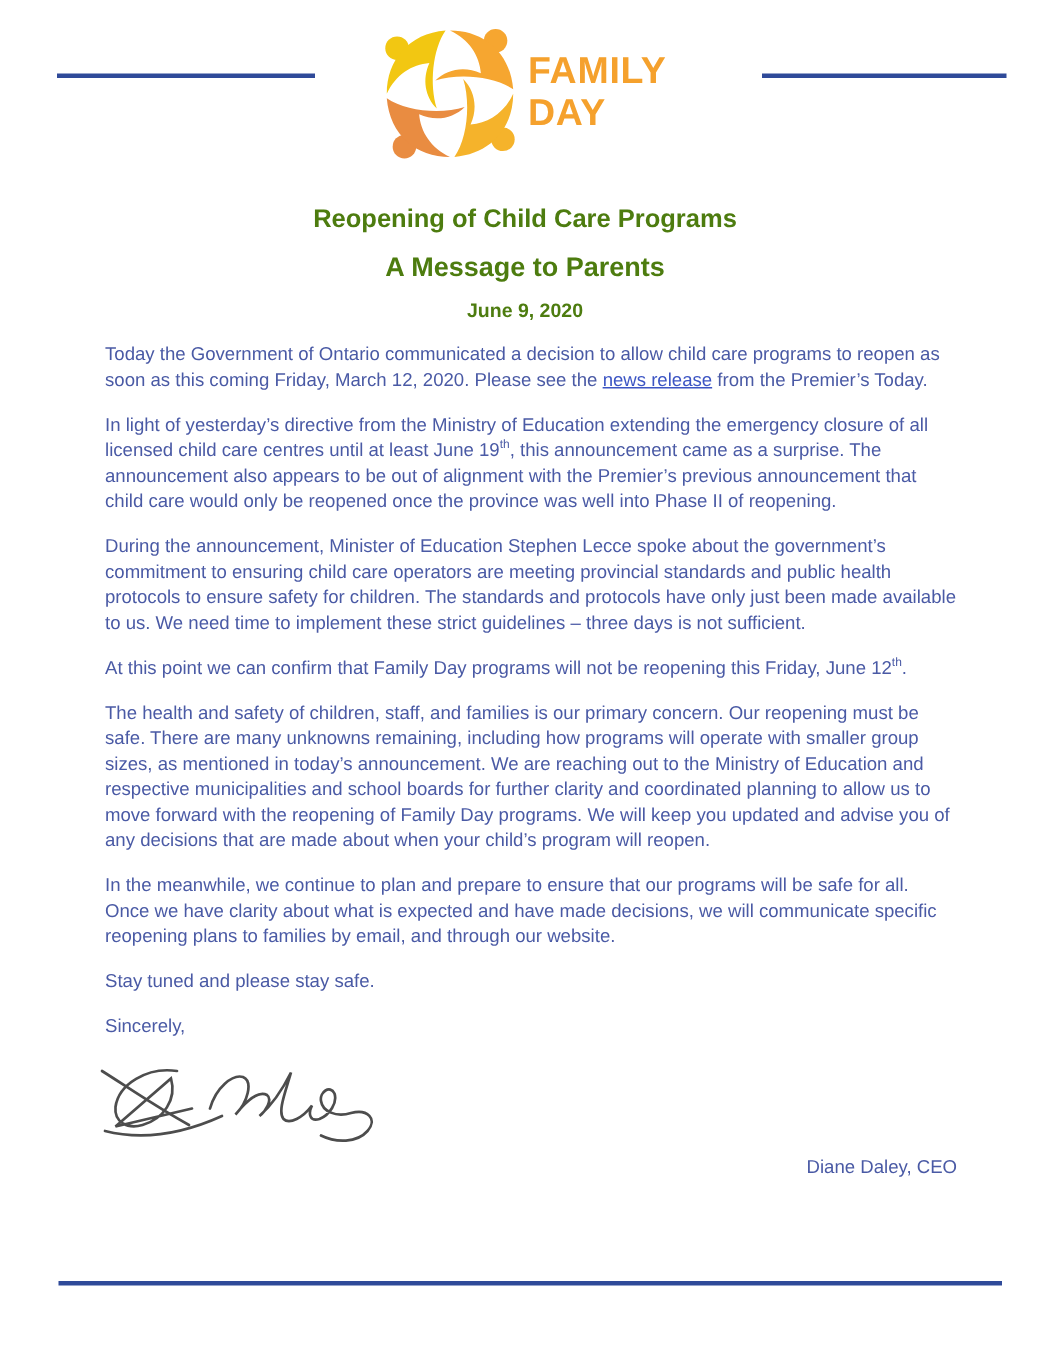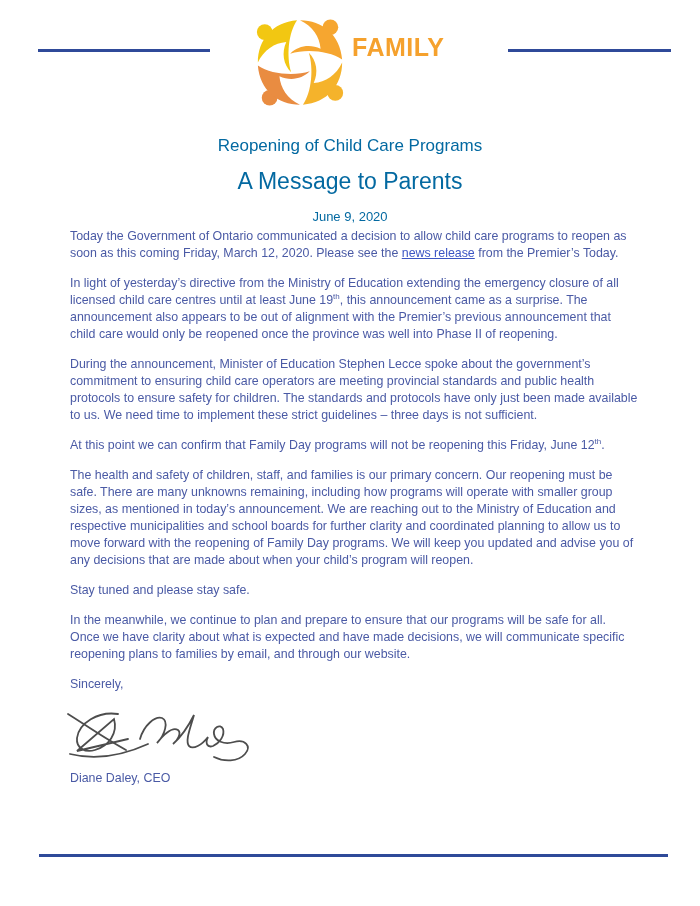--- a/index.html
+++ b/index.html
@@ -12,34 +12,34 @@
   .rule-right{left:508px;top:49px;width:163px;}
   .rule-bottom{left:39px;top:854px;width:629px;}
   .logo-icon{position:absolute;left:251px;top:13px;width:98px;height:99px;}
   .logo-text{
     position:absolute;left:352px;top:33px;
     font-weight:bold;font-size:25px;line-height:28px;
     color:#F5A12D;letter-spacing:0.5px;
   }
   .title1,.title2,.date-line{
     position:absolute;left:0;width:100%;text-align:center;
-    font-weight:normal;color:#0369a1;
+    font-weight:bold;color:#4d7c0f;
   }
   .title1{top:136px;font-size:17px;}
-  .title2{top:168px;font-size:23px;}
-  .date-line{top:209px;font-size:13px;}
+  .title2{top:168px;font-size:18px;}
+  .date-line{top:199px;font-size:13px;}
   .content{
     position:absolute;left:70px;top:228px;width:568px;
     color:#4A5AA5;font-size:12.4px;line-height:17px;
   }
   .content p{margin:0 0 13px 0;}
   a.doc-link{color:#3C55C4;cursor:pointer;}
   sup{font-size:8px;line-height:0;vertical-align:super;}
   .sig{display:block;margin:2px 0 6px -6px;}
-  .signer{margin-top:0;}
+  .signer{margin-top:0;text-align:right;}
 </style>
 </head>
 <body>
 
 <div class="page">
 
   <div class="rule rule-left"></div>
   <div class="rule rule-right"></div>
 
   <svg class="logo-icon" viewBox="0 0 100 100">
@@ -58,41 +58,42 @@
       </g>
       <g fill="#E98C41" transform="rotate(270,50,50)">
         <circle cx="14" cy="19" r="8"></circle>
         <path d="M47,7 C22,9 7,27 7,50 C13,37 24,30 36,29 C31,40 33,52 41,60 C36,44 38,20 47,7 Z"></path>
       </g>
     </g>
   </svg>
 
   <div class="logo-text">
     <div>FAMILY</div>
+    <div>DAY</div>
   </div>
 
   <div class="title1">Reopening of Child Care Programs</div>
   <div class="title2">A Message to Parents</div>
   <div class="date-line">June 9, 2020</div>
 
   <div class="content">
 
     <p><span>Today the Government of Ontario communicated a decision to allow child care programs to reopen as soon as this coming Friday, March 12, 2020.  Please see the </span><a class="doc-link" href="#">news release</a><span> from the Premier’s Today.</span></p>
 
     <p><span>In light of yesterday’s directive from the Ministry of Education extending the emergency closure of all licensed child care centres until at least June 19</span><sup>th</sup><span>, this announcement came as a surprise.  The announcement also appears to be out of alignment with the Premier’s previous announcement that child care would only be reopened once the province was well into Phase II of reopening.</span></p>
 
     <p>During the announcement, Minister of Education Stephen Lecce spoke about the government’s commitment to ensuring child care operators are meeting provincial standards and public health protocols to ensure safety for children.  The standards and protocols have only just been made available to us.  We need time to implement these strict guidelines – three days is not sufficient.</p>
 
     <p><span>At this point we can confirm that Family Day programs will not be reopening this Friday, June 12</span><sup>th</sup><span>.</span></p>
 
     <p>The health and safety of children, staff, and families is our primary concern.  Our reopening must be safe.  There are many unknowns remaining, including how programs will operate with smaller group sizes, as mentioned in today’s announcement.  We are reaching out to the Ministry of Education and respective municipalities and school boards for further clarity and coordinated planning to allow us to move forward with the reopening of Family Day programs.  We will keep you updated and advise you of any decisions that are made about when your child’s program will reopen.</p>
 
+    <p>In the meanwhile, we continue to plan and prepare to ensure that our programs will be safe for all.  Once we have clarity about what is expected and have made decisions, we will communicate specific reopening plans to families by email, and through our website.</p>
+
     <p>Stay tuned and please stay safe.</p>
-
-    <p>In the meanwhile, we continue to plan and prepare to ensure that our programs will be safe for all.  Once we have clarity about what is expected and have made decisions, we will communicate specific reopening plans to families by email, and through our website.</p>
 
     <p>Sincerely,</p>
 
     <svg class="sig" width="210" height="58" viewBox="0 0 210 58">
       <g fill="none" stroke="#4d4d4d" stroke-width="1.8" stroke-linecap="round">
         <path d="M4,8 C20,18 40,32 62,44"></path>
         <path d="M54,8 C34,5 15,17 13,32 C12,42 21,47 31,44 C45,40 54,27 50,13 L13,45 L64,33"></path>
         <path d="M6,48 C34,55 62,48 84,38"></path>
         <path d="M76,33 C80,19 91,10 98,12 C105,15 101,29 93,37 C101,27 109,21 114,24 C118,27 113,35 109,38 C117,31 125,19 130,9 C126,23 121,35 125,40 C129,44 138,39 144,31 C141,37 143,42 149,40 C156,37 161,29 159,23 C156,17 149,22 150,28 C151,35 160,39 170,36 C181,33 188,40 181,48 C174,56 160,56 150,51"></path>
       </g>

